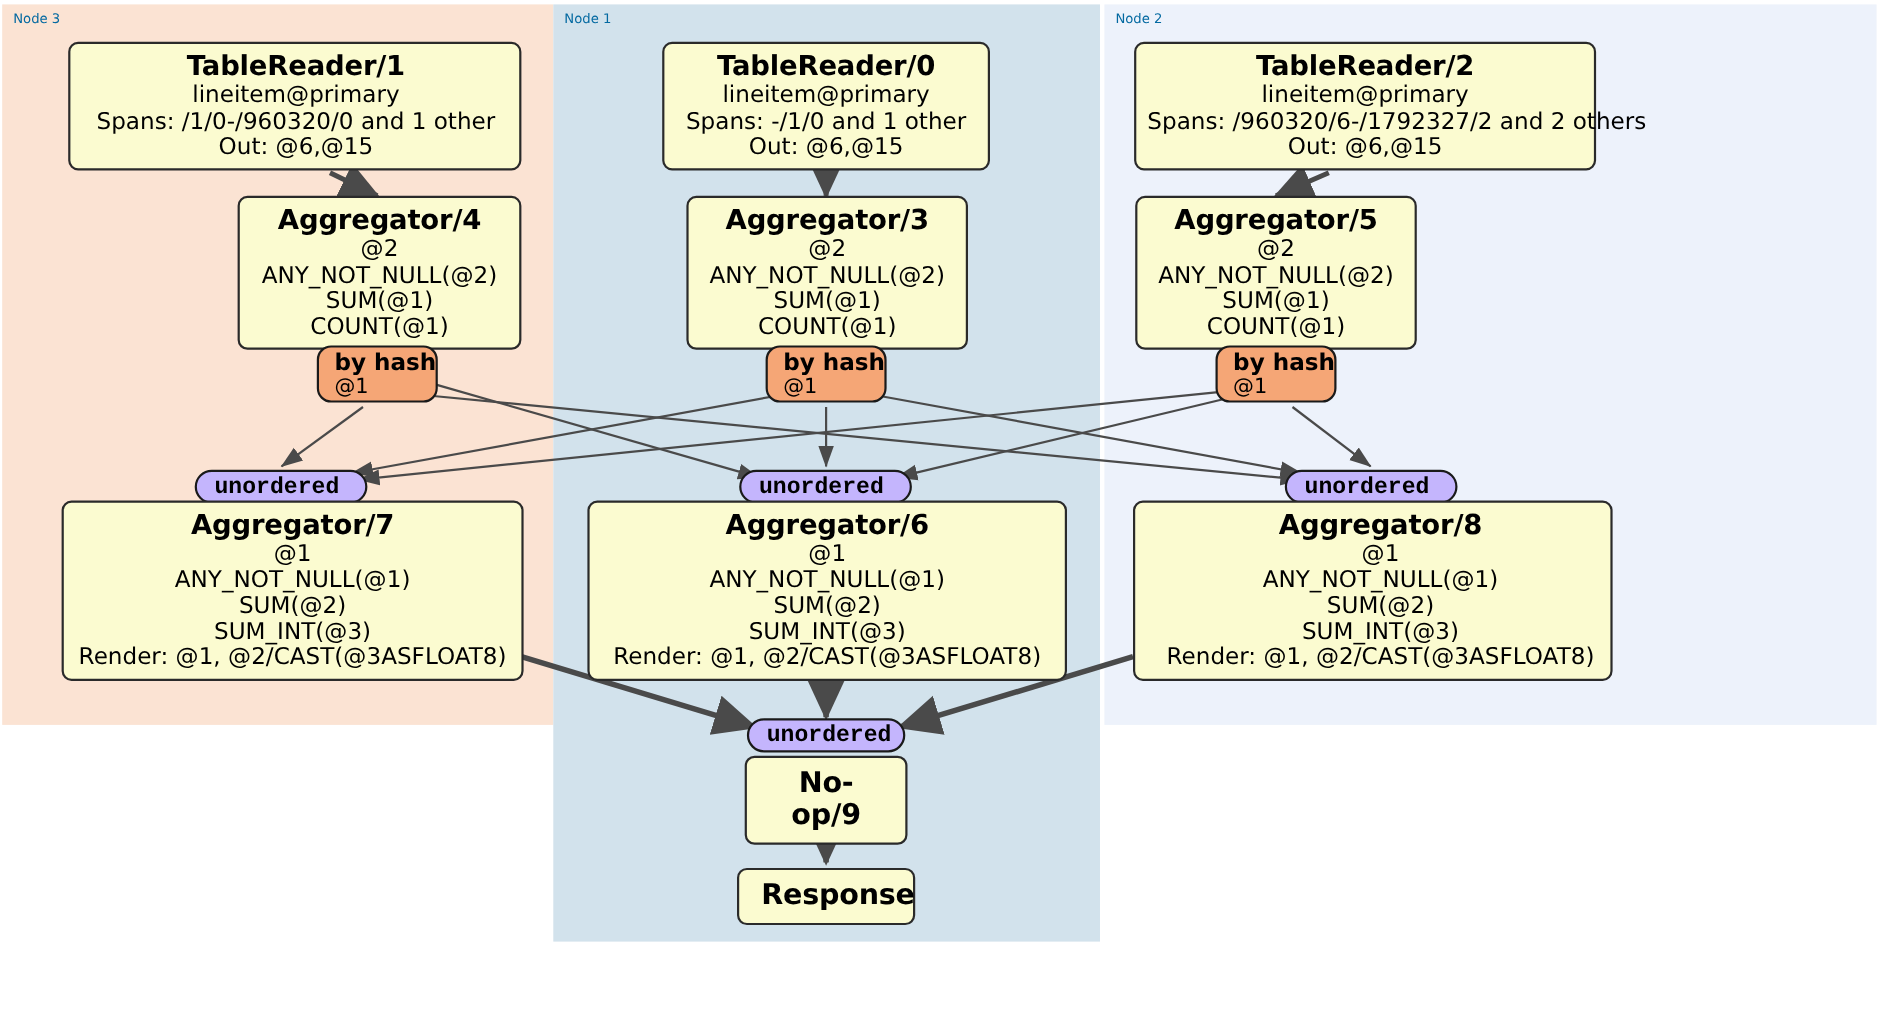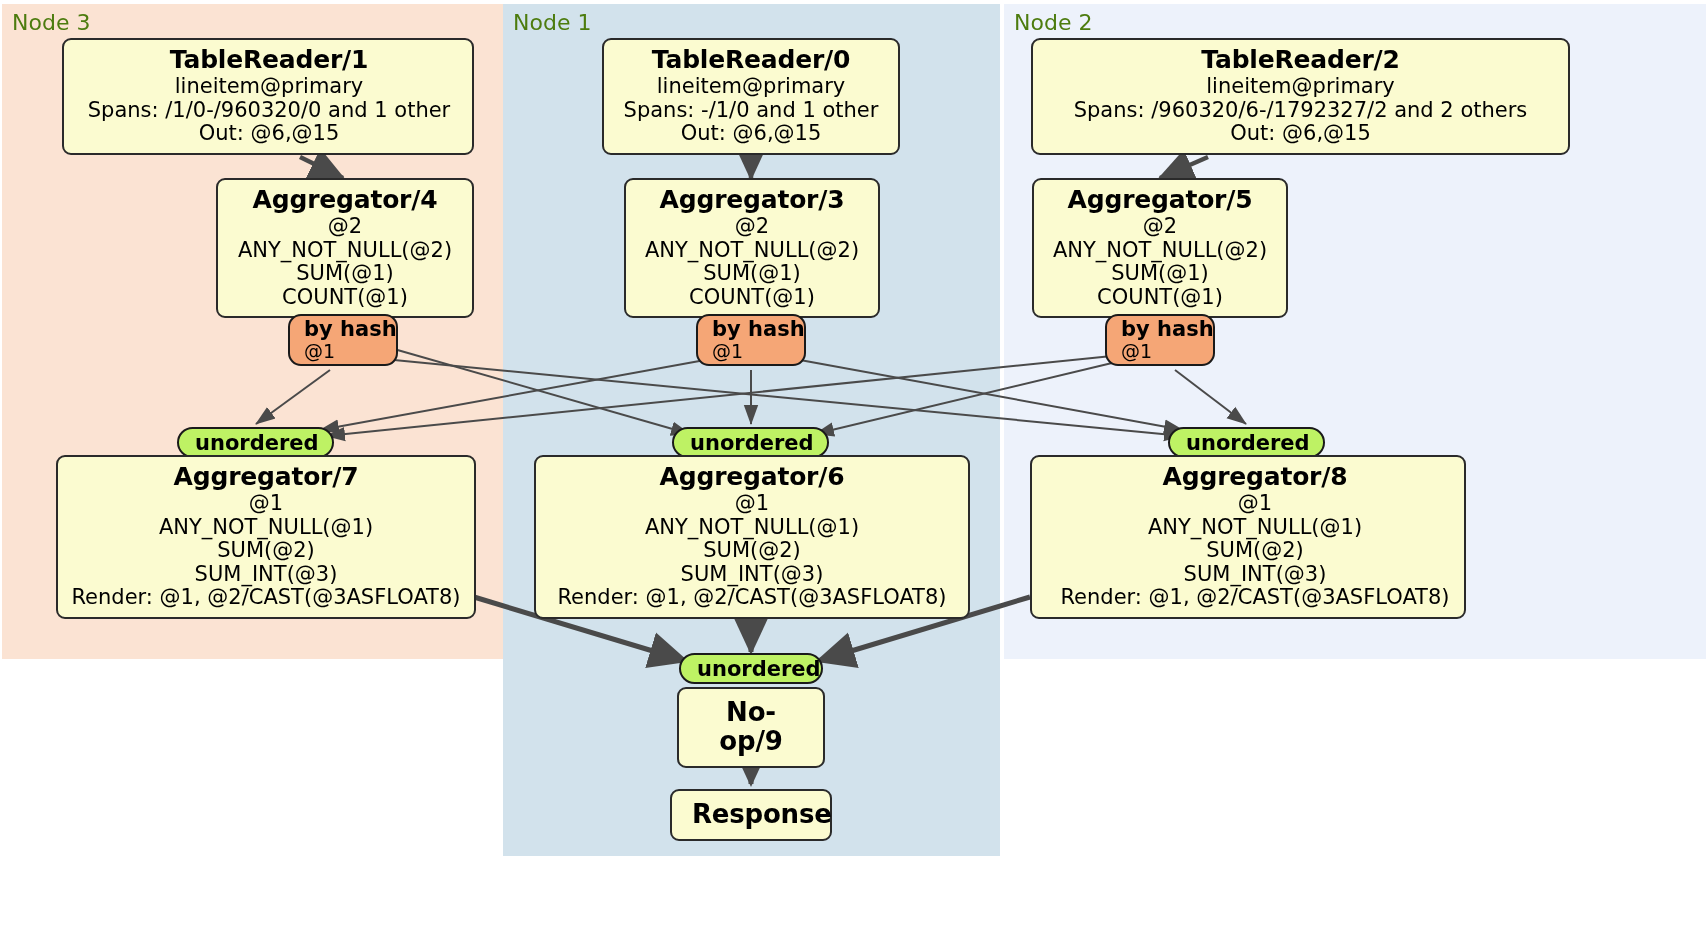--- a/index.html
+++ b/index.html
@@ -18,22 +18,22 @@
 
   
   .panel {
     position: absolute;
     box-sizing: border-box;
   }
   .panel-label {
     position: absolute;
     left: 10px;
     top: 6px;
-    font-size: 22px;
-    color: #4d7c0f;
+    font-size: 12px;
+    color: #0369a1;
     font-family: "DejaVu Sans", sans-serif;
     white-space: nowrap;
   }
 
   
   #edges {
     position: absolute;
     left: 0;
     top: 0;
     width: 1708px;
@@ -93,27 +93,28 @@
     font-weight: bold;
     font-size: 21px;
     color: #000;
   }
   .badge.hash .b-sub {
     display: block;
     font-size: 19px;
     color: #000;
   }
   .badge.unordered {
-    background: #bef264;
+    background: #c4b5fd;
     border-radius: 16px;
     padding: 3px 16px 4px 16px;
     font-weight: bold;
     font-size: 21px;
     color: #000;
     line-height: 1.1;
+    font-family: Liberation Mono, monospace;
   }
 </style>
 </head>
 <body>
 
 <div id="canvas">
 
   <div class="panel" style="left:2px; top:4px; width:501px; height:655px; background:#fbe3d3;">
     <span class="panel-label">Node 3</span>
   </div>
@@ -175,21 +176,21 @@
     <span class="line">Out: @6,@15</span>
   </div>
 
   <div class="box" style="left:602px; top:38px; width:298px;">
     <span class="title">TableReader/0</span>
     <span class="line">lineitem@primary</span>
     <span class="line">Spans: -/1/0 and 1 other</span>
     <span class="line">Out: @6,@15</span>
   </div>
 
-  <div class="box" style="left:1031px; top:38px; width:539px;">
+  <div class="box" style="left:1031px; top:38px; width:420px;">
     <span class="title">TableReader/2</span>
     <span class="line">lineitem@primary</span>
     <span class="line">Spans: /960320/6-/1792327/2 and 2 others</span>
     <span class="line">Out: @6,@15</span>
   </div>
 
   <div class="box" style="left:216px; top:178px; width:258px;">
     <span class="title">Aggregator/4</span>
     <span class="line">@2</span>
     <span class="line">ANY_NOT_NULL(@2)</span>

